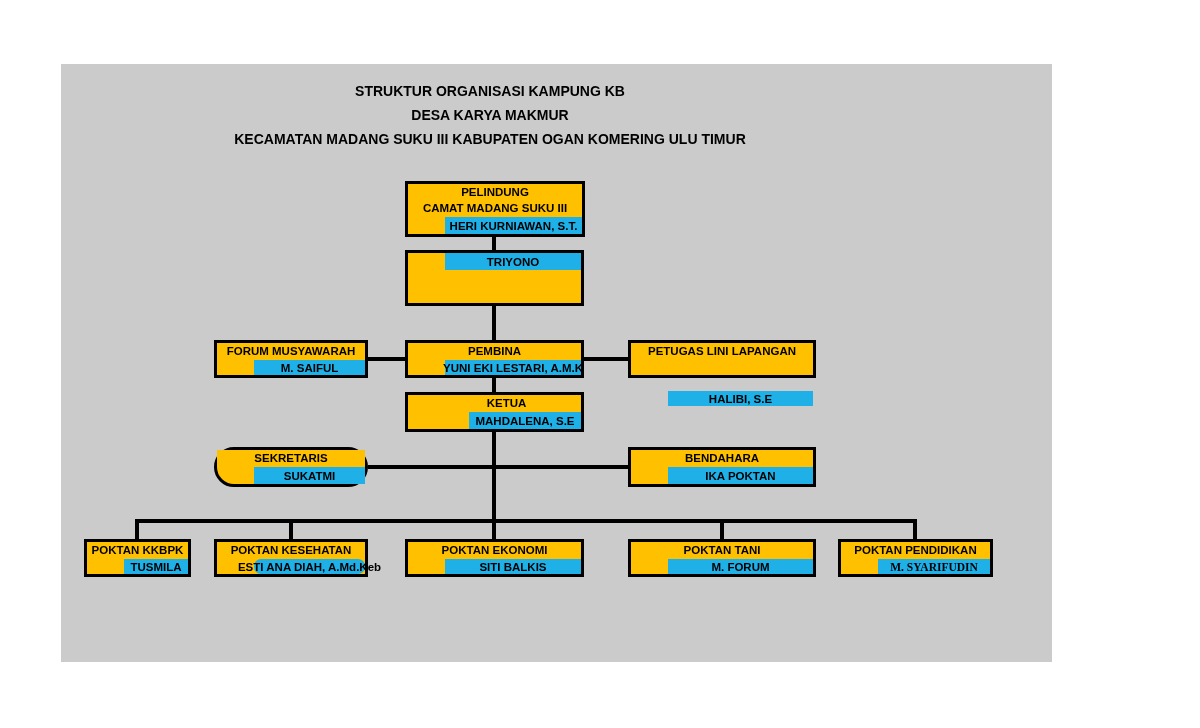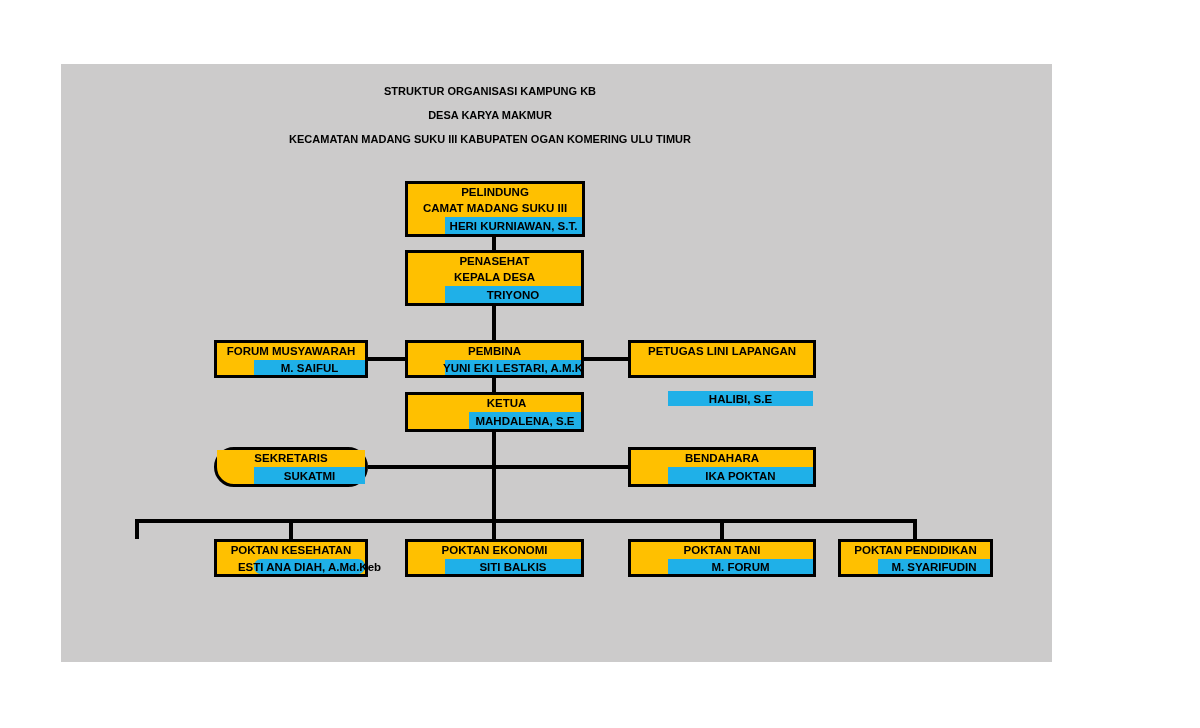--- a/index.html
+++ b/index.html
@@ -20,21 +20,21 @@
   }
   .canvas{
     position:absolute;
     left:61px;top:64px;width:991px;height:598px;
     background:var(--canvas-bg);
   }
   .chart-title{
     position:absolute;
     left:61px;top:79px;width:858px;
     text-align:center;
-    font-size:11px;
+    font-size:14px;
     font-weight:700;
     line-height:24px;
     color:var(--text-color);
     letter-spacing:0px;
   }
   .node{
     position:absolute;
     box-sizing:border-box;
     border:3px solid var(--line-color);
     display:flex;
@@ -101,24 +101,20 @@
 
   <div class="node" style="left:405px;top:181px;width:180px;height:56px;">
     <div class="role">
       <div class="role-line">PELINDUNG</div>
       <div class="role-line">CAMAT MADANG SUKU III</div>
     </div>
     <div class="person">HERI KURNIAWAN, S.T.</div>
   </div>
 
   <div class="node" style="left:405px;top:250px;width:179px;height:56px;">
-    <div class="role">
-      <div class="role-line">PENASEHAT</div>
-      <div class="role-line">KEPALA DESA</div>
-    </div>
     <div class="person">TRIYONO</div>
   </div>
 
   <div class="node" style="left:214px;top:340px;width:154px;height:38px;">
     <div class="role">
       <div class="role-line">FORUM MUSYAWARAH</div>
     </div>
     <div class="person" style="flex-basis:15px;">M. SAIFUL</div>
   </div>
 
@@ -150,20 +146,26 @@
     <div class="person">SUKATMI</div>
   </div>
 
   <div class="node" style="left:628px;top:447px;width:188px;height:40px;">
     <div class="role">
       <div class="role-line">BENDAHARA</div>
     </div>
     <div class="person">IKA POKTAN</div>
   </div>
 
+  <div class="node" style="left:84px;top:539px;width:107px;height:38px;">
+    <div class="role">
+      <div class="role-line">POKTAN KKBPK</div>
+    </div>
+    <div class="person" style="flex-basis:15px;">TUSMILA</div>
+  </div>
 
   <div class="node" style="left:214px;top:539px;width:154px;height:38px;">
     <div class="role">
       <div class="role-line">POKTAN KESEHATAN</div>
     </div>
     <div class="person" style="flex-basis:15px;border-radius:7px;">ESTI ANA DIAH, A.Md.Keb</div>
   </div>
 
   <div class="node" style="left:405px;top:539px;width:179px;height:38px;">
     <div class="role">
@@ -176,15 +178,15 @@
     <div class="role">
       <div class="role-line">POKTAN TANI</div>
     </div>
     <div class="person" style="flex-basis:15px;">M. FORUM</div>
   </div>
 
   <div class="node" style="left:838px;top:539px;width:155px;height:38px;">
     <div class="role">
       <div class="role-line">POKTAN PENDIDIKAN</div>
     </div>
-    <div class="person" style="flex-basis:15px;">M. SYARIFUDIN</div>
+    <div class="person" style="flex-basis:15px;font-family:Liberation Serif, serif;">M. SYARIFUDIN</div>
   </div>
 </div>
 
 </body></html>

